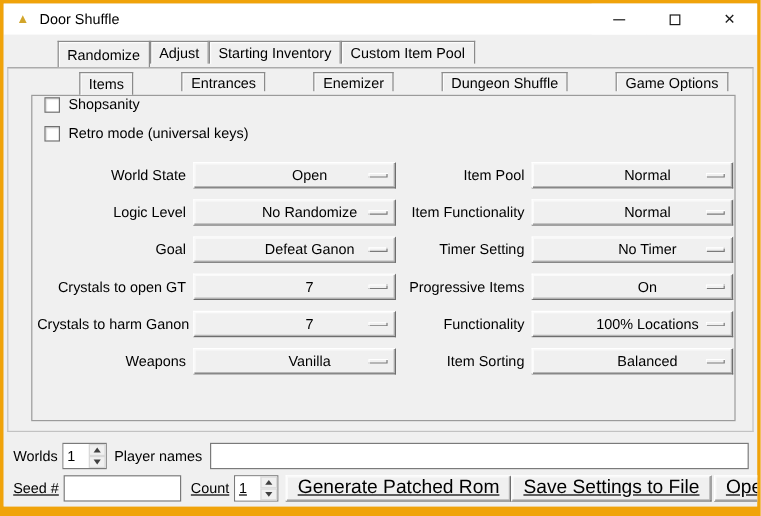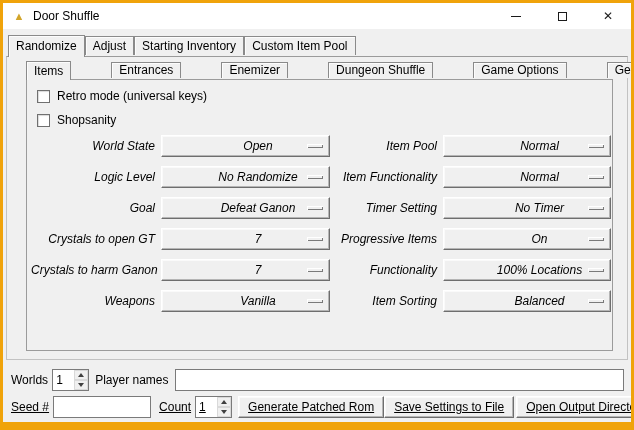--- a/index.html
+++ b/index.html
@@ -33,21 +33,21 @@
     background: #ffffff; cursor: default;
   }
   .min-glyph { width: 10px; height: 0; border-top: 1px solid #1a1a1a; }
   .max-glyph { width: 9px; height: 9px; border: 1px solid #1a1a1a; }
   .close-glyph { font-size: 12px; line-height: 12px; color: #1a1a1a; }
 
   
   .client { position: relative; height: 393px; background: #f0f0f0; }
 
   
-  .tabs { display: flex; align-items: center; position: relative; z-index: 2; }
+  .tabs { display: flex; align-items: flex-start; position: relative; z-index: 2; margin-left: 40px; }
   .tab {
     display: flex; align-items: center; justify-content: center;
     background: #f0f0f0;
     border: 1px solid #8a8a8a; border-bottom: none;
     box-shadow: inset 1px 1px 0 #fcfcfc;
     padding: 0 7px; white-space: nowrap;
   }
   .outer-tabs { position: absolute; left: 5px; top: 5px; height: 22px; }
   .outer-tabs .tab { height: 19px; }
   .outer-tabs .tab.selected { height: 22px; margin-bottom: -1px; z-index: 3; }
@@ -75,21 +75,20 @@
     flex: none;
   }
 
   
   .fields {
     position: absolute; left: 4px; top: 55px;
     display: grid;
     grid-template-columns: 124px 169px 101px 168px;
     column-gap: 6px; row-gap: 9px;
     align-items: center;
-    font-style: italic;
   }
   .flabel { text-align: right; white-space: nowrap; }
   .dropdown {
     position: relative; height: 22px;
     display: flex; align-items: center; justify-content: center;
     background: #f0f0f0;
     border: 1px solid; border-color: #ffffff #6e6e6e #6e6e6e #ffffff;
     box-shadow: inset -1px -1px 0 #b5b5b5, inset 1px 1px 0 #fafafa;
     cursor: default;
     padding-left: 35px;
@@ -127,21 +126,21 @@
     background: #f0f0f0; border: 1px solid #d9d9d9; cursor: default;
   }
   .tri-up { width: 0; height: 0; border-left: 3px solid transparent; border-right: 3px solid transparent; border-bottom: 4px solid #404040; }
   .tri-down { width: 0; height: 0; border-left: 3px solid transparent; border-right: 3px solid transparent; border-top: 4px solid #404040; }
 
   .btn {
     height: 22px; padding: 0 9px;
     background: #f0f0f0;
     border: 1px solid; border-color: #ffffff #6e6e6e #6e6e6e #ffffff;
     box-shadow: inset -1px -1px 0 #b5b5b5, inset 1px 1px 0 #fafafa;
-    font-family: "Liberation Sans", "DejaVu Sans", sans-serif; font-size: 12px;
+    font-family: "Liberation Sans", "DejaVu Sans", sans-serif; font-size: 16px;
     white-space: nowrap; cursor: default;
   }
   .ml4 { margin-left: 4px; } .ml6 { margin-left: 6px; } .ml8 { margin-left: 8px; }
   .push-right { margin-left: auto; }
 </style>
 </head>
 <body>
 
 <div class="window">
 
@@ -176,27 +175,27 @@
         <div class="tab selected">Items</div>
         <div class="tab">Entrances</div>
         <div class="tab">Enemizer</div>
         <div class="tab">Dungeon Shuffle</div>
         <div class="tab">Game Options</div>
         <div class="tab">Generation Setup</div>
       </div>
 
       <div class="inner-pane">
 
+        <div class="check-row">
+          <span class="checkbox"></span>
+          <span>Shopsanity</span>
+        </div>
         <div class="check-row first">
           <span class="checkbox"></span>
           <span>Retro mode (universal keys)</span>
-        </div>
-        <div class="check-row">
-          <span class="checkbox"></span>
-          <span>Shopsanity</span>
         </div>
 
         <div class="fields">
 
           <div class="flabel">World State</div>
           <div class="dropdown">
             <span class="dd-value">Open</span>
             <span class="dd-indicator"></span>
           </div>
           <div class="flabel">Item Pool</div>

